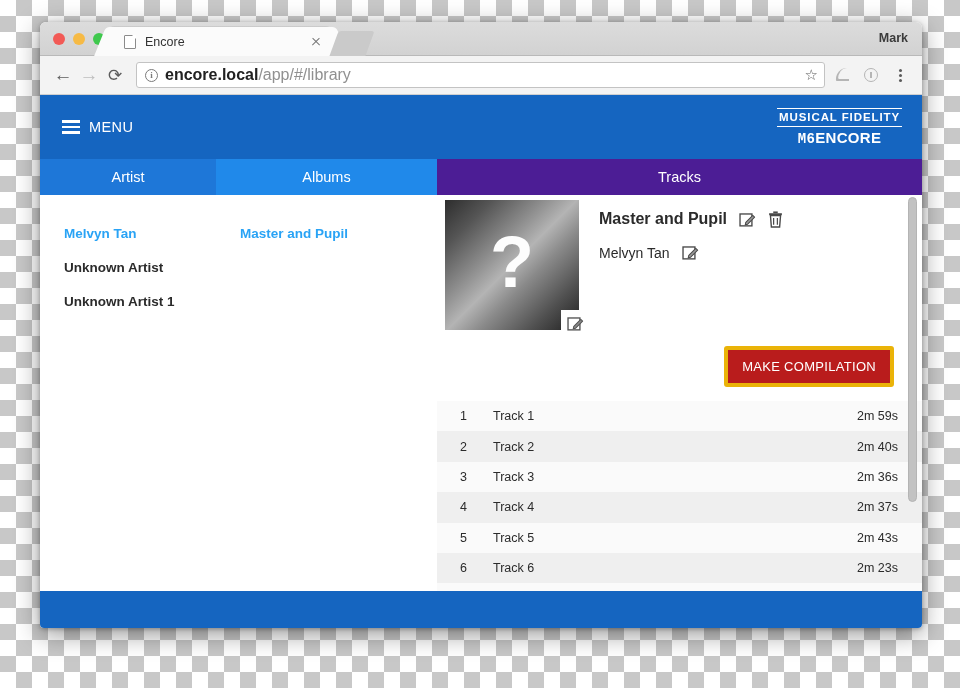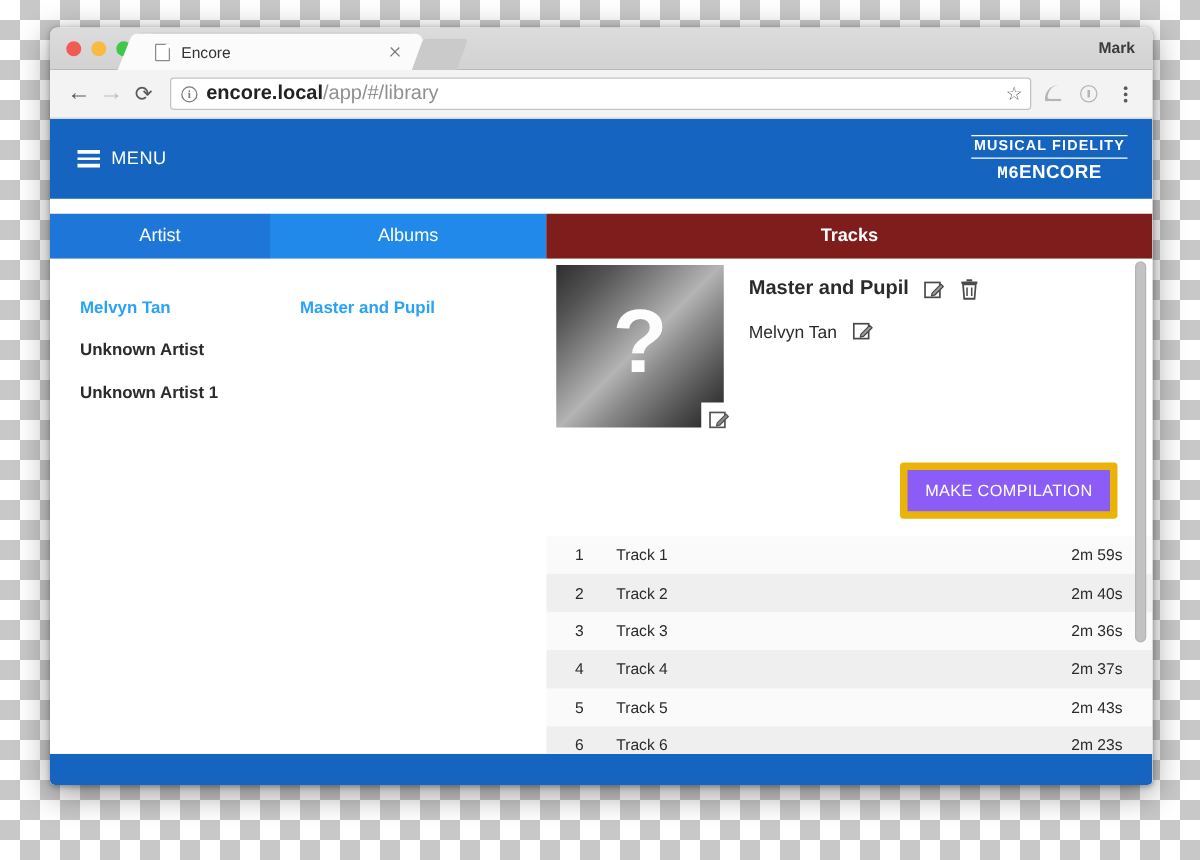--- a/index.html
+++ b/index.html
@@ -272,31 +272,31 @@
   }
   .logo-bottom {
     font-size: 15px;
     font-weight: bold;
     letter-spacing: 0.3px;
     padding-top: 3px;
   }
   .logo-bottom .m6 { font-family: Liberation Mono, monospace; font-size: 14px; }
 
   
-  .app-tabs { display: flex; height: 36px; margin-top: 12px; }
+  .app-tabs { display: flex; height: 36px; }
   .app-tab {
     display: flex; align-items: center; justify-content: center;
     color: #ffffff;
     font-size: 14.5px;
     cursor: pointer;
     height: 100%;
   }
   .app-tab.t-artist { width: 176px; background: #1e77d8; }
   .app-tab.t-albums { width: 221px; background: #2089ea; }
-  .app-tab.t-tracks { flex: 1; background: #7f1d1d; font-weight: bold; }
+  .app-tab.t-tracks { flex: 1; background: #4c1d95; }
 
   
   .content {
     position: relative;
     height: 396px;
     display: flex;
     background: #fff;
     overflow: hidden;
   }
 
@@ -367,30 +367,29 @@
 
   
   .icon-btn { cursor: pointer; display: inline-flex; line-height: 0; }
 
   .cta-row {
     display: flex;
     justify-content: flex-end;
     padding: 16px 28px 0 0;
   }
   .make-compilation {
-    background: #8b5cf6;
-    border: 6px solid #eab308;
+    background: #b91c1c;
+    border: 4px solid #eab308;
     color: #ffffff;
     font-size: 13px;
     letter-spacing: 0.3px;
     padding: 9px 14px;
     border-radius: 3px;
     cursor: pointer;
     font-family: "Liberation Sans", sans-serif;
-    margin-top: 12px;
   }
 
   .track-list { margin-top: 14px; }
   .track-row {
     display: flex;
     align-items: center;
     height: 30.4px;
     font-size: 12.5px;
     color: #2b2b2b;
     padding: 0 24px 0 0;

